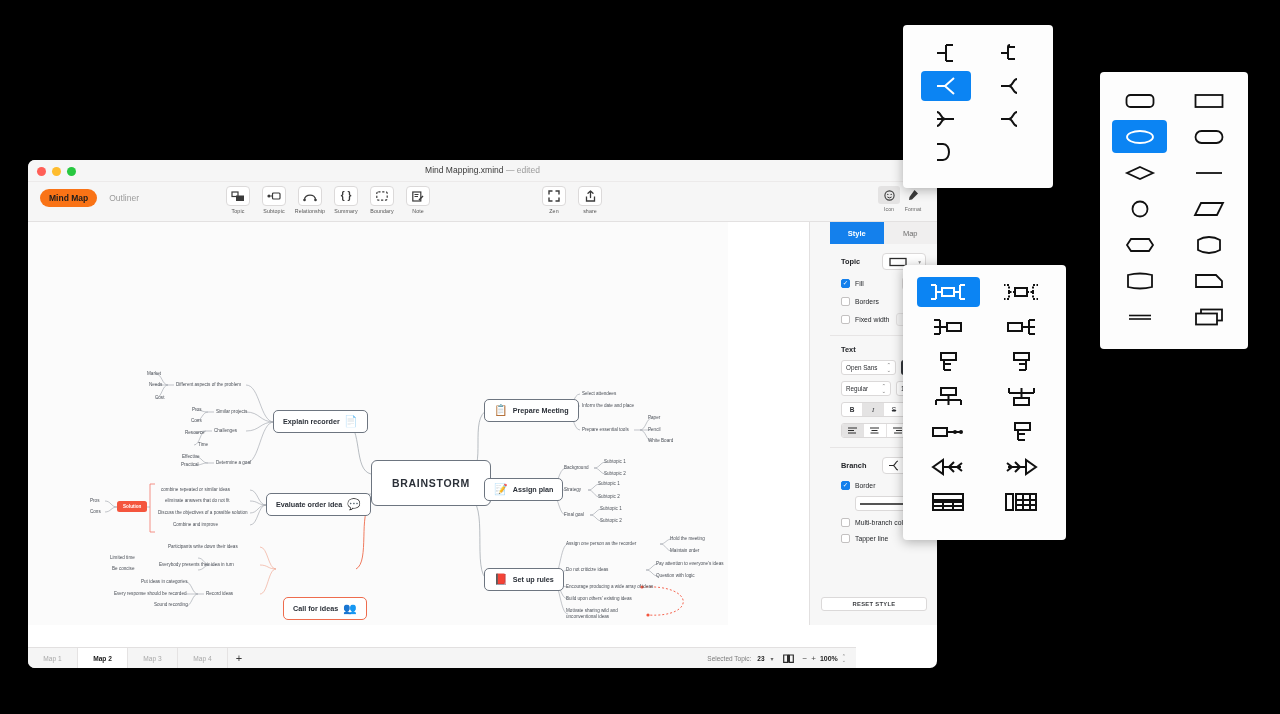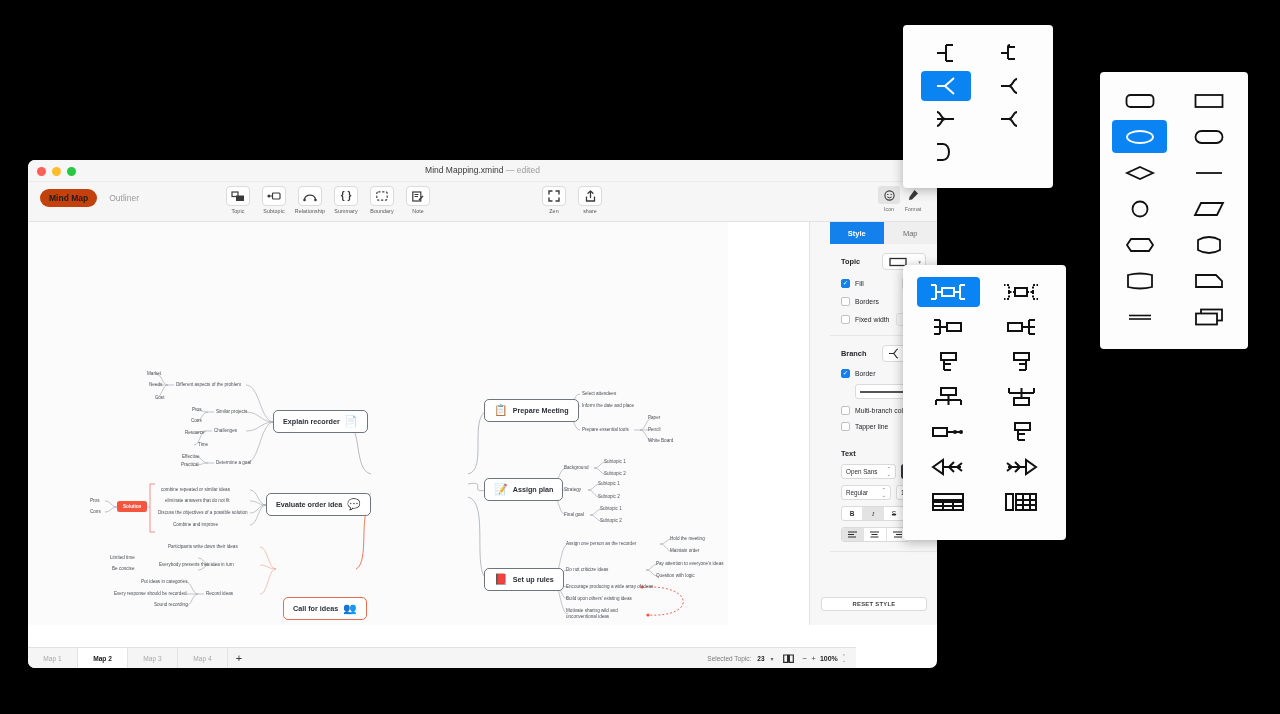--- a/index.html
+++ b/index.html
@@ -47,21 +47,21 @@
   }
   .mode-switch {
     position: absolute; left: 12px; top: 7px;
     display: flex; align-items: center; gap: 3px;
   }
   .mode-btn {
     font-size: 8.5px; padding: 4px 9px; border-radius: 11px;
     color: #9a9a9a; font-weight: 400; cursor: pointer;
   }
   .mode-btn.active {
-    background: #c2410c; color: #1d1d1d; font-weight: 700;
+    background: #f97316; color: #1d1d1d; font-weight: 700;
   }
   .tool-group {
     position: absolute; top: 4px; display: flex; gap: 0px;
   }
   .tool-group.center { left: 192px; }
   .tool-group.zen { left: 508px; }
   .tool-btn {
     width: 36px; display: flex; flex-direction: column;
     align-items: center; cursor: pointer;
   }
@@ -491,20 +491,23 @@
           <path d="M632 322 C638 322, 638 329, 644 329"></path>
           <path d="M618 348 C624 348, 624 342, 630 342"></path>
           <path d="M618 348 C624 348, 624 354, 630 354"></path>
         </g>
 
         <path d="M614 365 C668 362, 668 396, 620 393" fill="none" stroke="#f4553d" stroke-width="0.9" stroke-dasharray="2 2"></path>
         <circle cx="614" cy="365" r="1.6" fill="#f4553d"></circle>
         <circle cx="620" cy="393" r="1.6" fill="#f4553d"></circle>
       </svg>
 
+      <div class="node central" style="left:343px; top:238px;">
+        <span>BRAINSTORM</span>
+      </div>
 
       <div class="node" style="left:245px; top:188px;">
         <span>Explain recorder</span>
         <span class="emoji">📄</span>
       </div>
       <div class="node" style="left:238px; top:271px;">
         <span>Evaluate order idea</span>
         <span class="emoji">💬</span>
       </div>
       <div class="node orange" style="left:255px; top:335px;">
@@ -608,53 +611,20 @@
           <div class="chk"></div>
           <span class="chk-lbl">Borders</span>
         </div>
         <div class="chk-row">
           <div class="chk"></div>
           <span class="chk-lbl">Fixed width</span>
           <div class="num-box">123 px</div>
         </div>
       </div>
 
-      <div class="sect nb">
-        <div class="srow">
-          <div class="slabel">Branch</div>
-          <div class="picker">
-            <svg class="ic" width="16" height="11" viewBox="0 0 16 11">
-              <path d="M2 5.5 H6 C8.5 5.5 8.5 1 11 1 M6 5.5 C8.5 5.5 8.5 10 11 10" fill="none" stroke="#2b2b2b" stroke-width="1.2"></path>
-            </svg>
-            <span class="chev">▾</span>
-          </div>
-        </div>
-        <div class="chk-row">
-          <div class="chk on"></div>
-          <span class="chk-lbl">Border</span>
-        </div>
-        <div style="display:flex; gap:5px; margin-left:14px;">
-          <div class="sel-box" style="flex:1;">
-            <svg class="ic" width="46" height="4" viewBox="0 0 46 4">
-              <line x1="0" y1="2" x2="46" y2="2" stroke="#1d1d1d" stroke-width="1.6"></line>
-            </svg>
-            <span class="stepper">⌃<br>⌄</span>
-          </div>
-          <div class="color-chip" style="background:#f4604a;"></div>
-        </div>
-        <div class="chk-row">
-          <div class="chk"></div>
-          <span class="chk-lbl">Multi-branch color</span>
-        </div>
-        <div class="chk-row">
-          <div class="chk"></div>
-          <span class="chk-lbl">Tapper line</span>
-        </div>
-      </div>
-
       <div class="sect">
         <div class="slabel">Text</div>
         <div style="display:flex; gap:5px; align-items:flex-end;">
           <div class="sel-box" style="flex:1;">
             <span>Open Sans</span>
             <span class="stepper">⌃<br>⌄</span>
           </div>
           <div style="width:25px;height:15px;border-radius:3px;background:#33363b;margin-top:6px;"></div>
         </div>
         <div style="display:flex; gap:5px;">
@@ -691,20 +661,53 @@
               <line x1="0.5" y1="6" x2="8.5" y2="6" stroke="#2b2b2b" stroke-width="1"></line>
             </svg>
           </div>
           <div>
             <svg class="ic" width="9" height="7" viewBox="0 0 9 7">
               <line x1="0" y1="1" x2="9" y2="1" stroke="#2b2b2b" stroke-width="1"></line>
               <line x1="3" y1="3.5" x2="9" y2="3.5" stroke="#2b2b2b" stroke-width="1"></line>
               <line x1="1" y1="6" x2="9" y2="6" stroke="#2b2b2b" stroke-width="1"></line>
             </svg>
           </div>
+        </div>
+      </div>
+
+      <div class="sect nb">
+        <div class="srow">
+          <div class="slabel">Branch</div>
+          <div class="picker">
+            <svg class="ic" width="16" height="11" viewBox="0 0 16 11">
+              <path d="M2 5.5 H6 C8.5 5.5 8.5 1 11 1 M6 5.5 C8.5 5.5 8.5 10 11 10" fill="none" stroke="#2b2b2b" stroke-width="1.2"></path>
+            </svg>
+            <span class="chev">▾</span>
+          </div>
+        </div>
+        <div class="chk-row">
+          <div class="chk on"></div>
+          <span class="chk-lbl">Border</span>
+        </div>
+        <div style="display:flex; gap:5px; margin-left:14px;">
+          <div class="sel-box" style="flex:1;">
+            <svg class="ic" width="46" height="4" viewBox="0 0 46 4">
+              <line x1="0" y1="2" x2="46" y2="2" stroke="#1d1d1d" stroke-width="1.6"></line>
+            </svg>
+            <span class="stepper">⌃<br>⌄</span>
+          </div>
+          <div class="color-chip" style="background:#f4604a;"></div>
+        </div>
+        <div class="chk-row">
+          <div class="chk"></div>
+          <span class="chk-lbl">Multi-branch color</span>
+        </div>
+        <div class="chk-row">
+          <div class="chk"></div>
+          <span class="chk-lbl">Tapper line</span>
         </div>
       </div>
 
       <div class="reset-btn">RESET STYLE</div>
     </div>
 
     <div class="statusbar">
       <div class="maptab">Map 1</div>
       <div class="maptab active">Map 2</div>
       <div class="maptab">Map 3</div>

